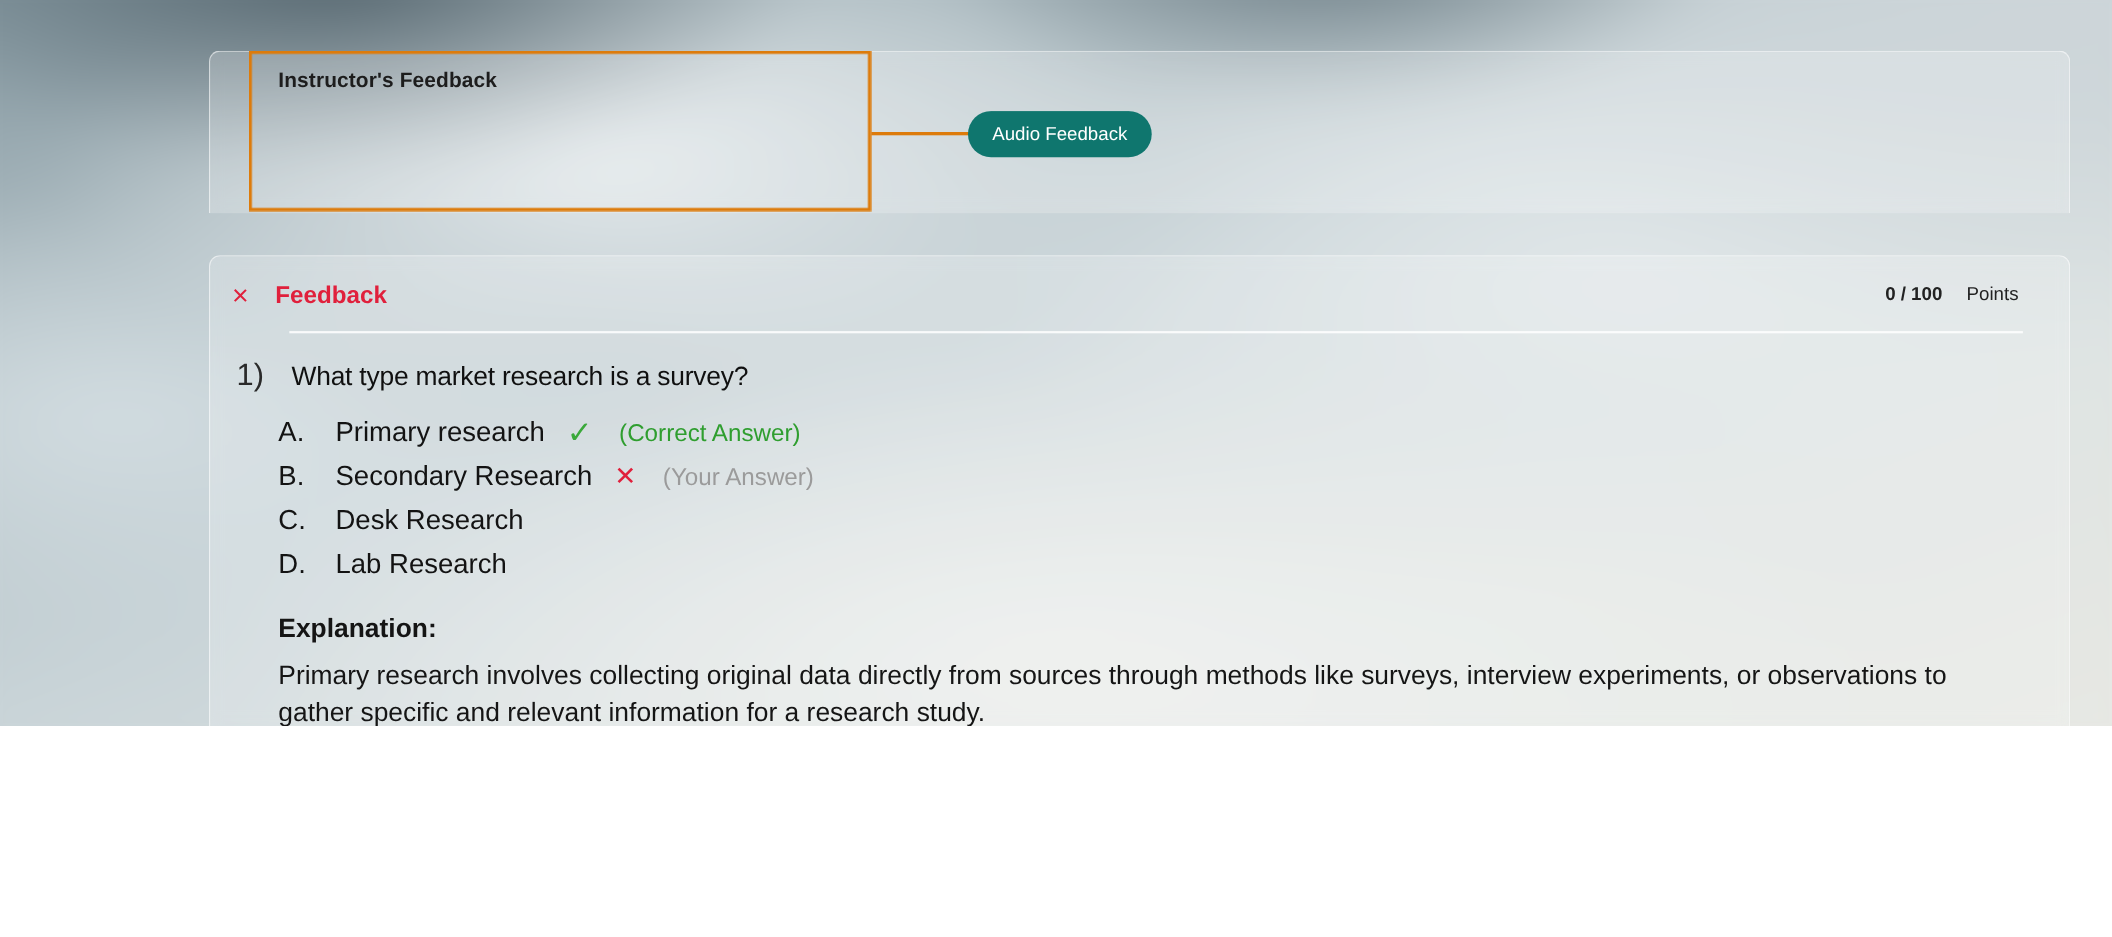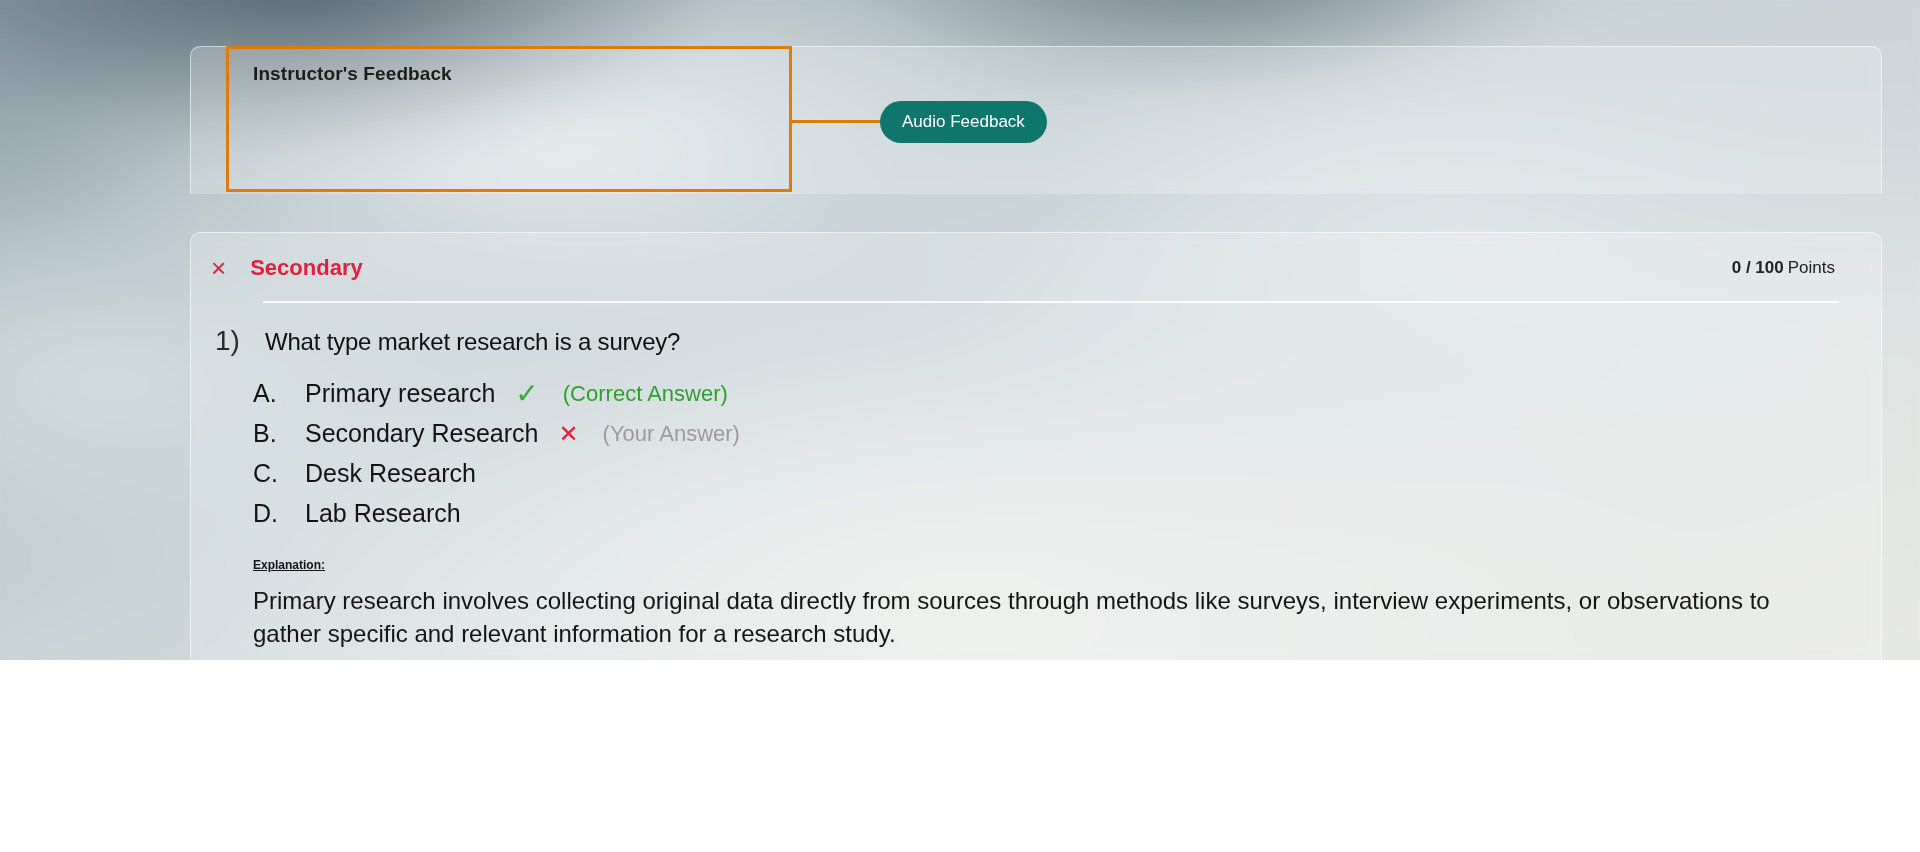--- a/index.html
+++ b/index.html
@@ -176,21 +176,21 @@
     font-weight: bold;
     color: #e0203c;
   }
   #points-wrap {
     margin-left: auto;
     font-size: 17px;
     color: #222;
     white-space: nowrap;
   }
   #points-score { font-weight: bold; }
-  #points-label { font-weight: normal; margin-left: 4px; }
+  #points-label { font-weight: normal; margin-left: 22px; }
 
   #header-divider {
     position: absolute;
     left: 72px;
     right: 42px;
     top: 68px;
     height: 2px;
     background: rgba(255,255,255,0.85);
   }
 
@@ -242,24 +242,23 @@
   }
   .tag.correct { color: #2f9e2f; }
   .tag.yours { color: #9b9b9b; text-align: center; }
 
   
   #explanation-block {
     margin: 30px 0 0 38px;
     padding-right: 46px;
   }
   #explanation-label {
-    font-size: 12px;
+    font-size: 24px;
     font-weight: bold;
     color: #151515;
-    text-decoration: underline;
   }
   #explanation-text {
     margin-top: 12px;
     font-size: 24px;
     line-height: 1.38;
     color: #151515;
     max-width: 1570px;
   }
 </style>
 </head>
@@ -275,21 +274,21 @@
 
   <div id="highlight-box"></div>
   <div id="callout-line"></div>
   <div id="audio-feedback-badge">Audio Feedback</div>
 
   <div class="card" id="result-card">
 
     <div id="result-header">
       <div id="status-badge">
         <span id="status-x-icon">×</span>
-        <span id="status-label">Secondary</span>
+        <span id="status-label">Feedback</span>
       </div>
       <div id="points-wrap">
         <span id="points-score">0 / 100</span><span id="points-label">Points</span>
       </div>
       <div id="header-divider"></div>
     </div>
 
     <div id="question-block">
       <div id="question-row">
         <span id="question-number">1)</span>

